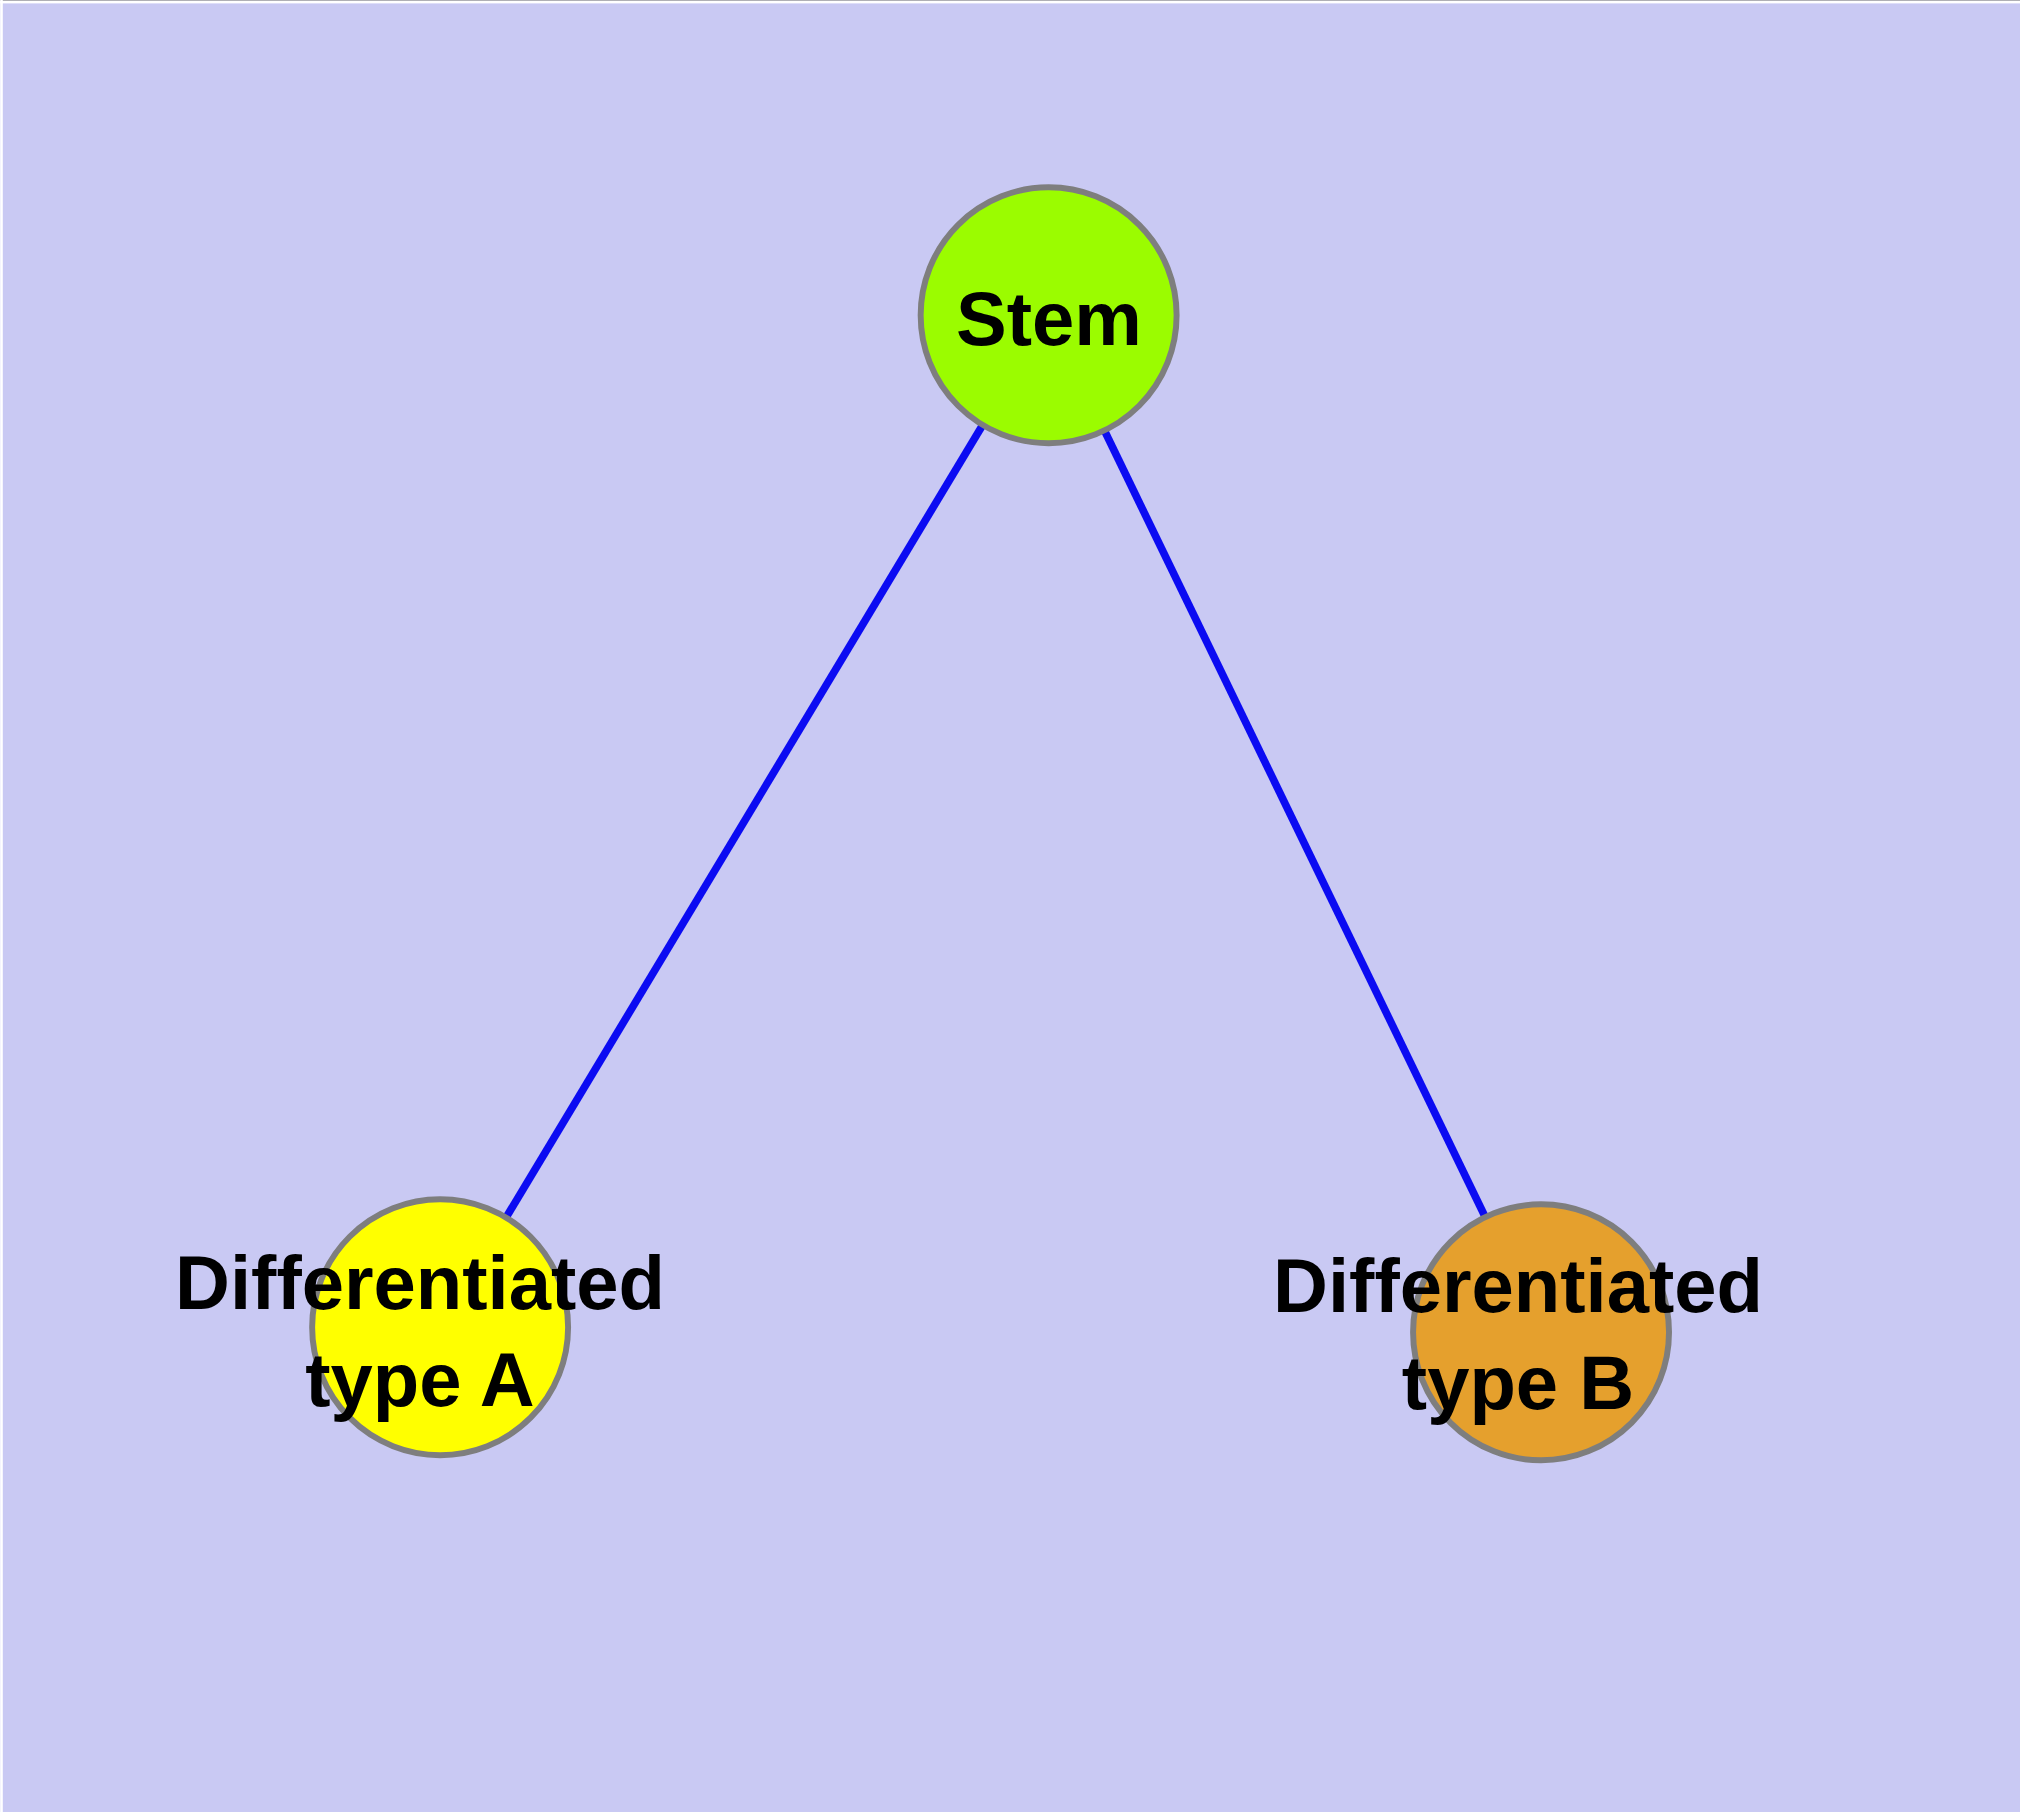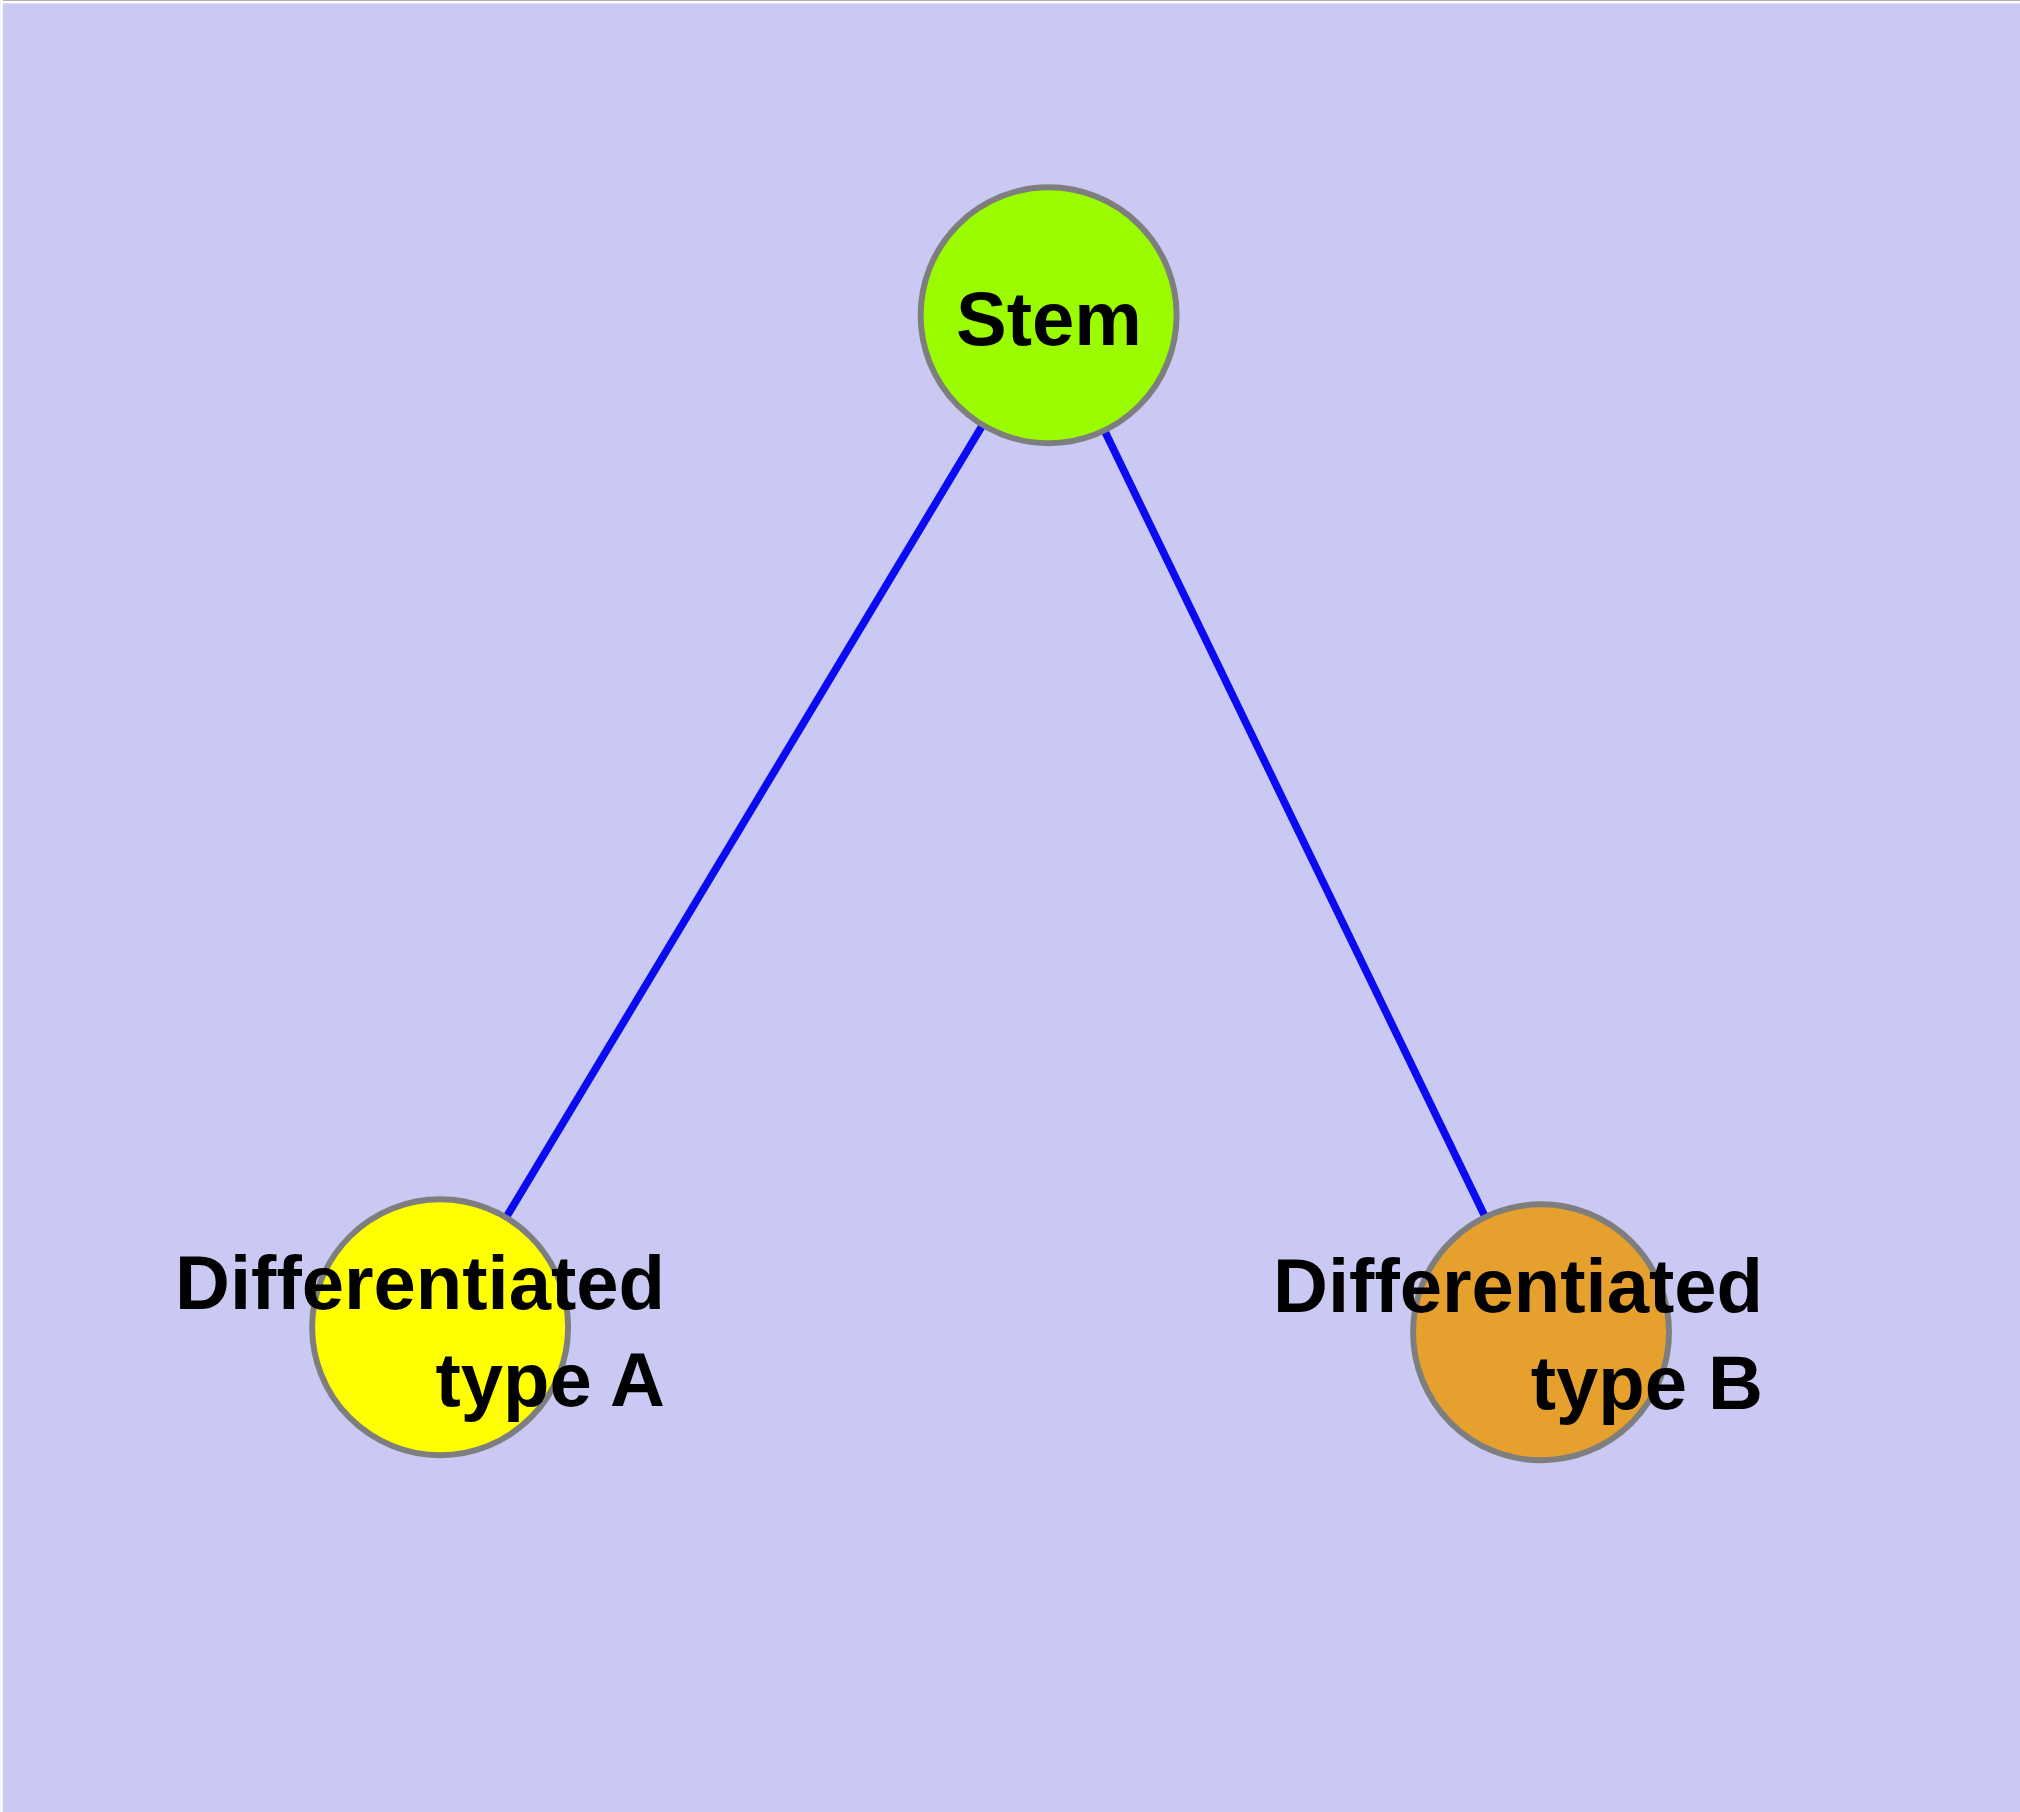--- a/index.html
+++ b/index.html
@@ -20,21 +20,21 @@
     top: 0;
     display: block;
   }
   .node-label {
     position: absolute;
     transform: translate(-50%, -50%);
     color: #000000;
     font-weight: bold;
     font-size: 76px;
     line-height: 97px;
-    text-align: right;
+    text-align: center;
     white-space: pre-line;
     letter-spacing: 0;
   }
 </style>
 </head>
 <body>
 
 <div id="canvas">
   <svg id="graph-svg" width="2021" height="1812" viewBox="0 0 2384 2138" xmlns="http://www.w3.org/2000/svg">
 

